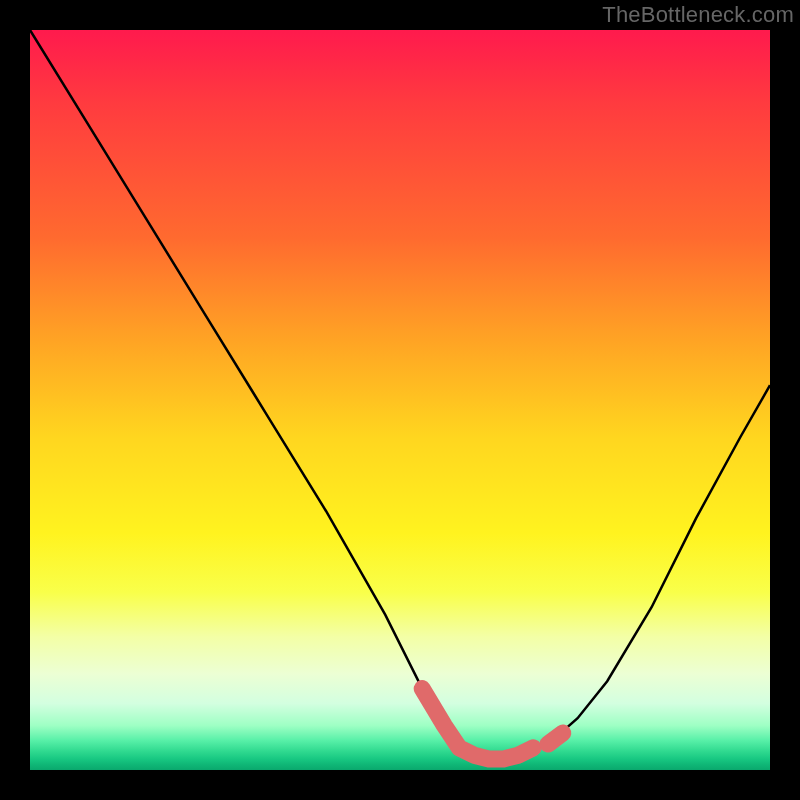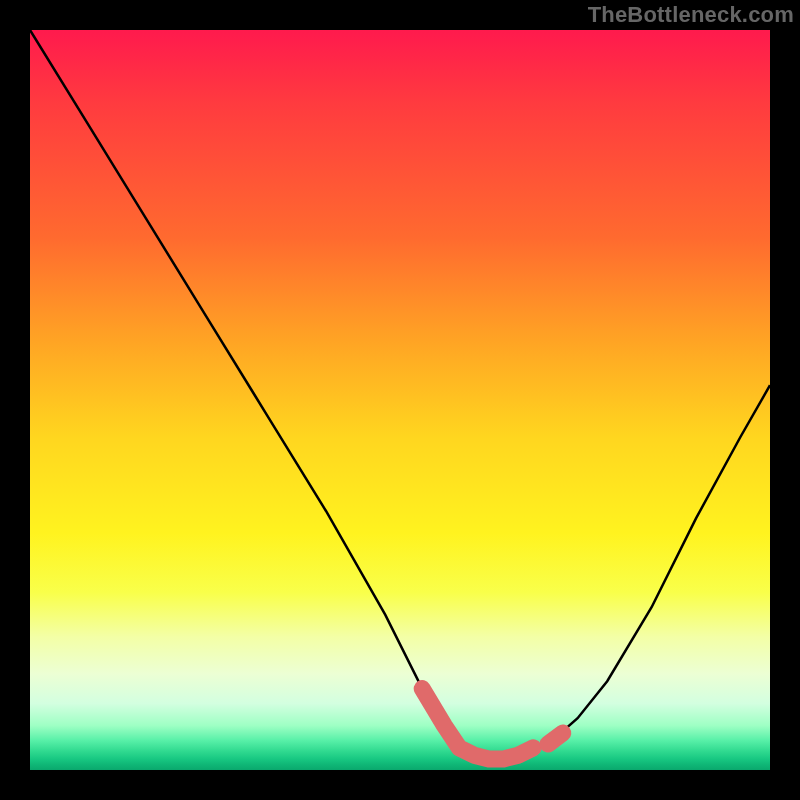--- a/index.html
+++ b/index.html
@@ -18,21 +18,21 @@
     background: #000;
   }
   .watermark {
     position: absolute;
     top: 2px;
     right: 6px;
     color: #666;
     font-size: 22px;
     letter-spacing: 0.2px;
     z-index: 50;
-    font-weight: 700;
+    font-weight: 400;
   }
   .plot {
     position: absolute;
     left: 30px;
     top: 30px;
     width: 740px;
     height: 740px;
     overflow: hidden;
   }
   .gradient {

